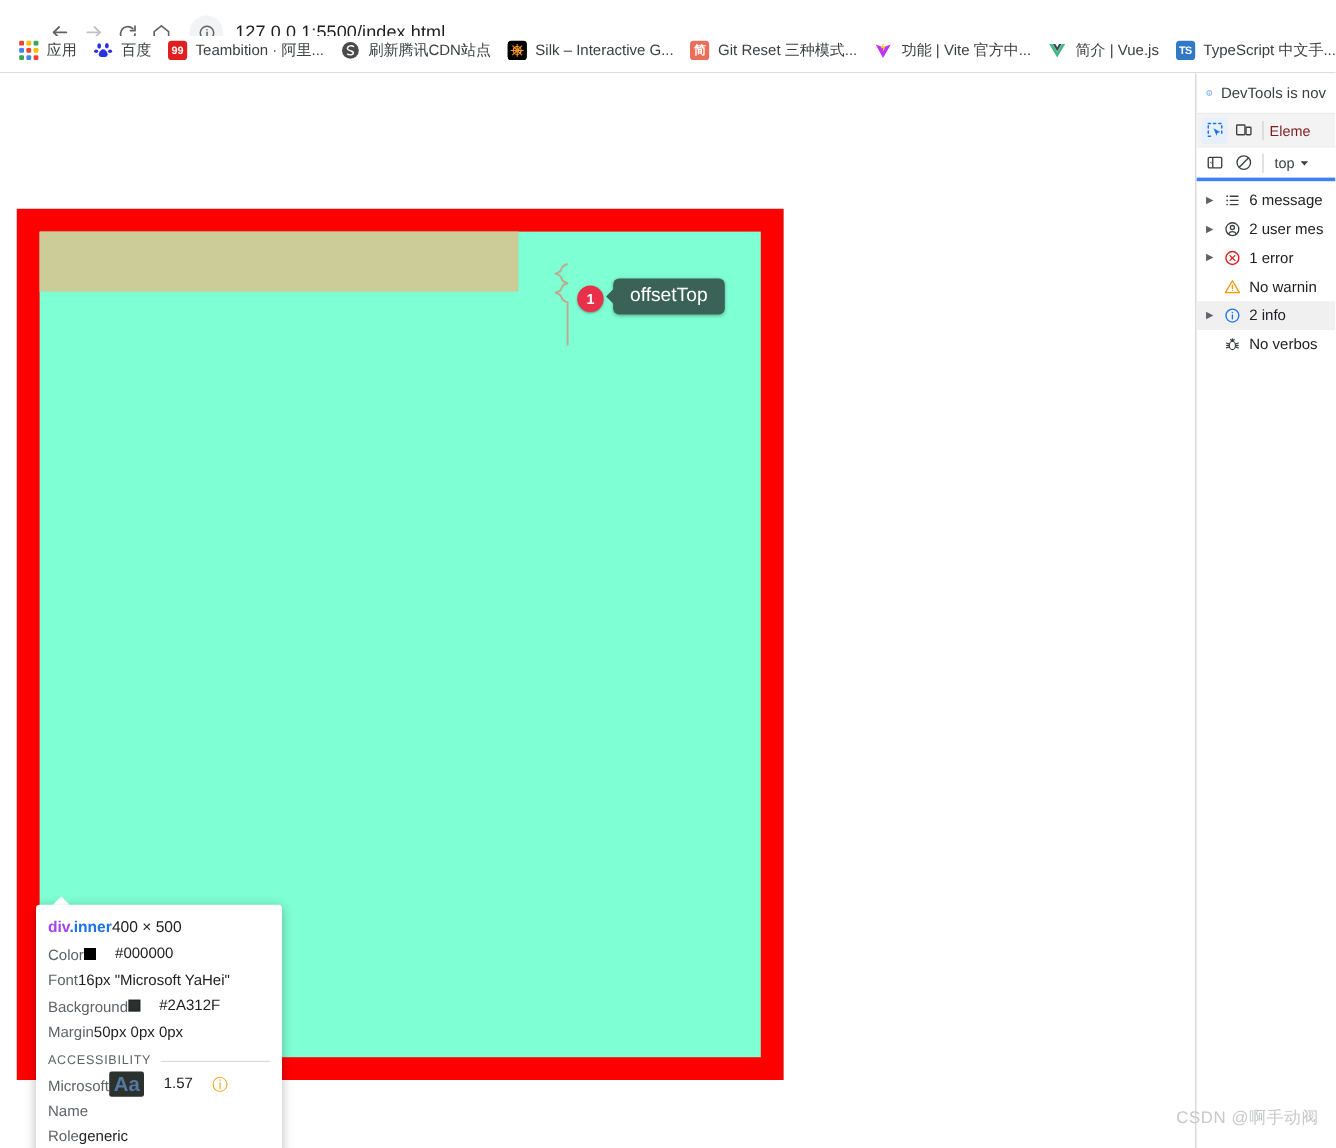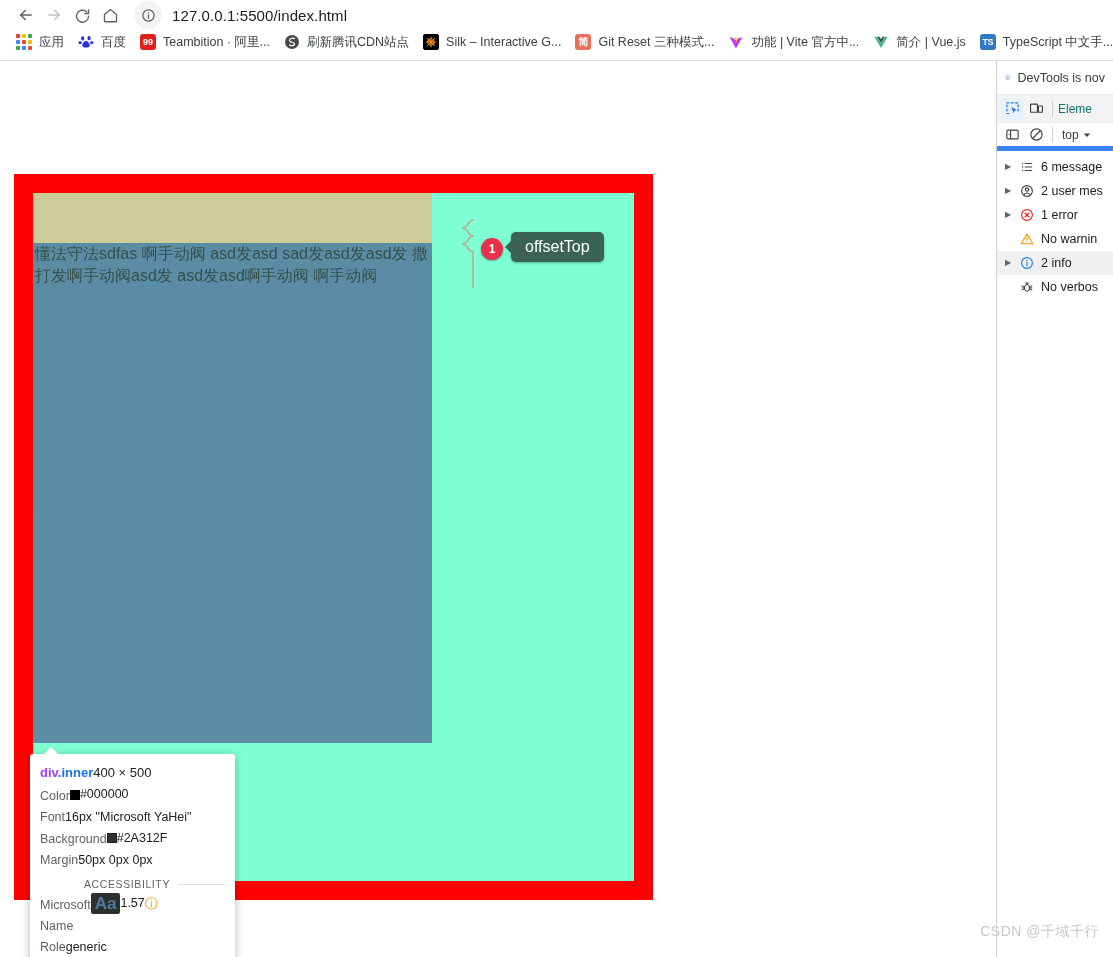--- a/index.html
+++ b/index.html
@@ -6,22 +6,22 @@
   html, body {
     width: 1113px; height: 957px;
     background: #ffffff;
     font-family: "Liberation Sans", "DejaVu Sans", sans-serif;
     overflow: hidden;
   }
   body { position: relative; }
 
   
   .browser-toolbar {
-    position: absolute; left: 0; top: 0; width: 1113px; height: 30px;
-    background: #ffffff; display: flex; align-items: center;
+    position: absolute; left: 0; top: 12px; width: 1113px; height: 30px;
+    background: #ffffff; display: flex; align-items: center; padding-left: 24px;
   }
   .nav-btn {
     width: 28px; height: 28px; display: flex; align-items: center;
     justify-content: center; flex: 0 0 auto; cursor: pointer;
   }
   .nav-btn svg { display: block; }
   .nav-btn:first-child { margin-left: 12px; }
   .omnibox {
     margin-left: 10px; height: 28px; flex: 1 1 auto; display: flex;
     align-items: center; border-radius: 14px; background: #ffffff;
@@ -142,30 +142,30 @@
     display: flex; align-items: baseline; justify-content: flex-start;
     padding: 1px 0; line-height: 19px;
   }
   .tt-title-row { padding-bottom: 2px; }
   .tt-tag { font-weight: bold; color: #A142F4; font-size: 13px; }
   .tt-tag .cls { color: #1A73E8; }
   .tt-dim { color: #202124; font-size: 13px; }
   .tt-key { color: #5f6368; flex: 0 0 auto; }
   .tt-val {
     color: #202124; flex: 0 0 auto; display: flex; align-items: center;
-    gap: 0;
+    gap: 16px;
   }
   .swatch {
     display: inline-block; width: 10px; height: 10px;
     border: 1px solid rgba(0,0,0,0.25);
   }
   .tt-section {
     display: flex; align-items: center; gap: 8px;
     font-size: 10.5px; letter-spacing: 0.6px; color: #5f6368;
-    margin-top: 7px; margin-bottom: 2px; text-transform: uppercase; margin-left: 44px;
+    margin-top: 7px; margin-bottom: 2px; text-transform: uppercase;
   }
   .tt-section .rule { flex: 1 1 auto; height: 1px; background: #dadce0; }
   .contrast-chip {
     background: #2A312F; color: #55799F; font-size: 17px;
     padding: 1px 4px; border-radius: 2px; font-weight: bold;
   }
   .warn-ico { color: #F29900; font-size: 13px; line-height: 1; }
 
   
   .devtools {
@@ -187,24 +187,24 @@
     padding: 0 4px; gap: 2px; border-bottom: 1px solid #eaeced;
     background: #f3f3f3;
   }
   .dt-iconbtn {
     width: 22px; height: 22px; display: flex; align-items: center;
     justify-content: center; border-radius: 3px; cursor: pointer;
     flex: 0 0 auto;
   }
   .dt-iconbtn.active { background: #e8f0fe; }
   .dt-sep { width: 1px; height: 16px; background: #d0d0d0; margin: 0 3px; }
-  .dt-tablabel { font-size: 12px; color: #0f766e; white-space: nowrap; }
+  .dt-tablabel { font-size: 12px; color: #7f1d1d; white-space: nowrap; }
   .dt-filterbar {
     display: flex; align-items: center; height: 28px;
-    padding: 0 4px; gap: 2px; border-bottom: 5px solid #3b82f6;
+    padding: 0 4px; gap: 2px; border-bottom: 3px solid #3b82f6;
     background: #ffffff;
   }
   .dt-ctx {
     font-size: 12px; color: #3c4043; display: flex; align-items: center;
     gap: 4px; cursor: pointer; padding-left: 4px;
   }
   .dt-sidebar { padding-top: 4px; }
   .dt-side-row {
     display: flex; align-items: center; height: 24px;
     padding-left: 8px; gap: 6px; white-space: nowrap; cursor: pointer;
@@ -357,23 +357,20 @@
     <span class="bm-label">TypeScript 中文手...</span>
   </div>
 </div>
 
 <div class="page-viewport">
 
   <div class="outer-box">
 
     <div class="margin-band"></div>
 
-    <div class="inner-box">
-      <div class="inner-text">懂法守法sdfas 啊手动阀 asd发asd sad发asd发asd发 撒打发啊手动阀asd发 asd发asd啊手动阀 啊手动阀</div>
-    </div>
 
     <div class="measure-wrap">
       <svg width="40" height="72" viewBox="0 0 40 72" style="position:absolute;left:0;top:0">
         <path d="M22 2 C14 4, 20 8, 12 10 C20 12, 14 16, 22 18 C14 20, 20 24, 12 26 C20 28, 14 32, 22 34 L22 70" fill="none" stroke="#BFA98C" stroke-width="1.6" stroke-linejoin="round"></path>
       </svg>
       <div class="measure-badge">1</div>
       <div class="measure-tip">offsetTop</div>
     </div>
 
   </div>
@@ -573,13 +570,13 @@
           <line x1="3.8" y1="13.5" x2="7.6" y2="13.5"></line>
             <line x1="20.2" y1="13.5" x2="16.4" y2="13.5"></line>
         </svg>
       </span>
       <span class="dt-side-label">No verbos</span>
     </div>
 
   </div>
 </div>
 
-<div class="watermark">CSDN @千域千行</div>
+<div class="watermark">CSDN @啊手动阀</div>
 
 </body></html>

